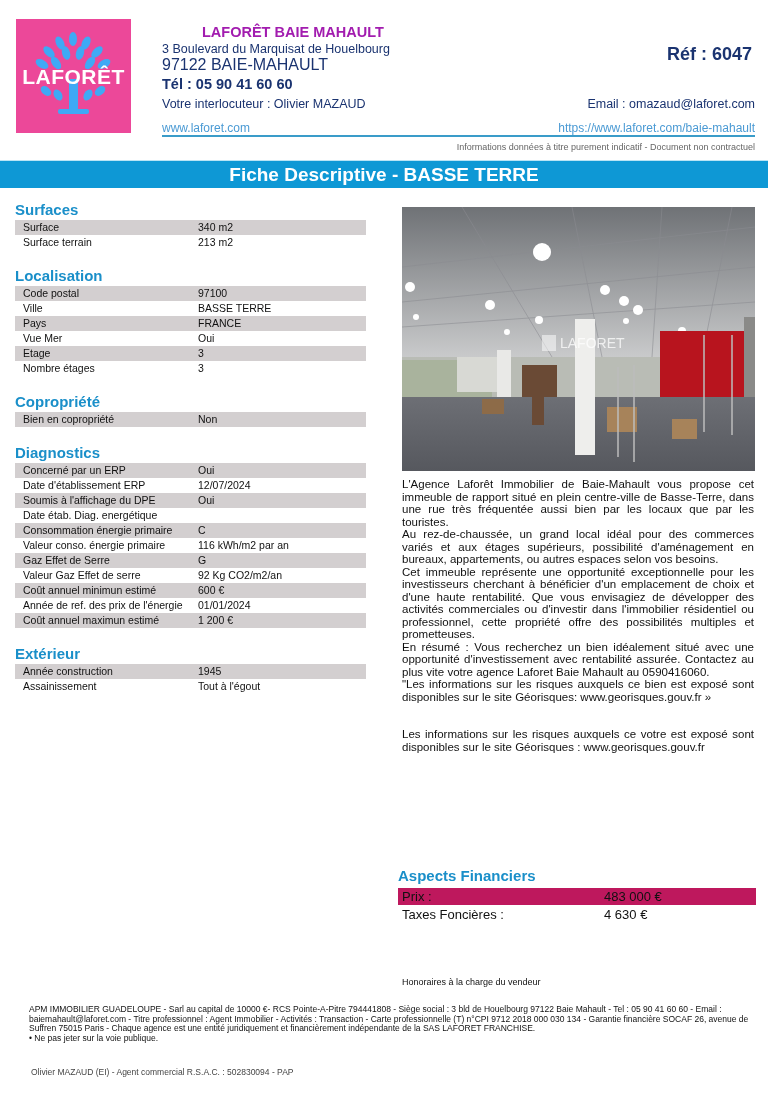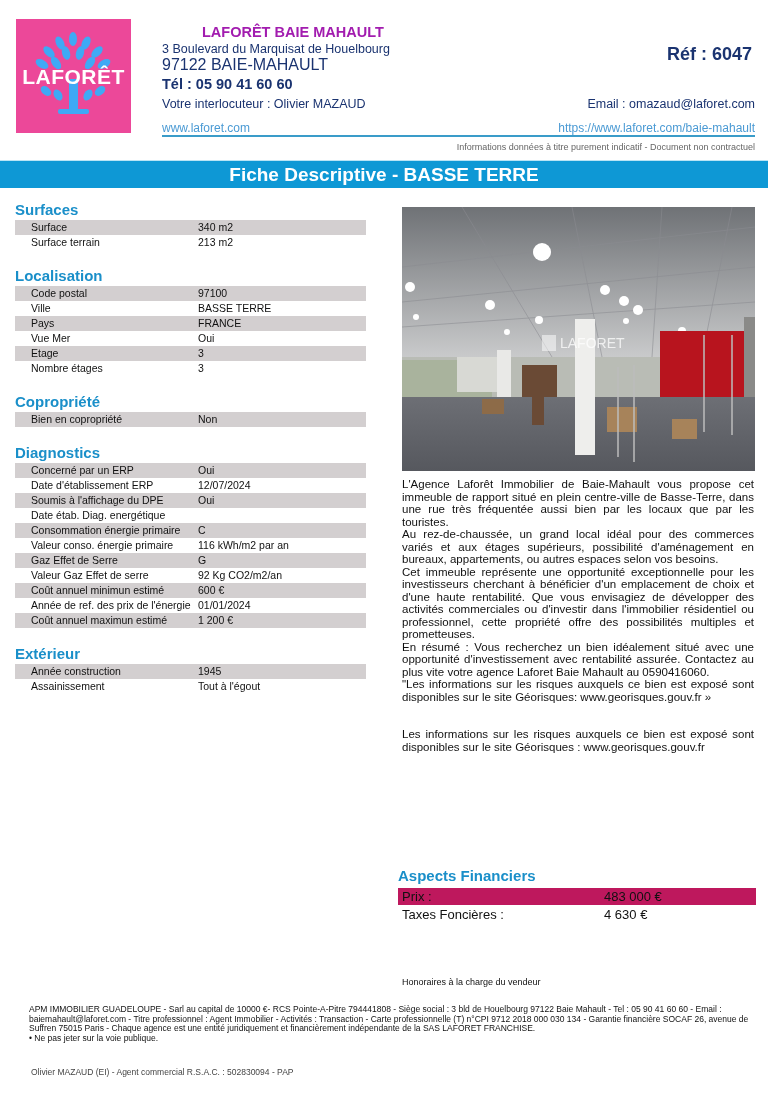--- a/index.html
+++ b/index.html
@@ -23,21 +23,21 @@
   .disclaimer { position: absolute; right: 13px; top: 142px; font-size: 9px; color: #666; }
 
   .banner { position: absolute; left: 0; top: 160px; width: 768px; height: 28px; background: #0e98d5; border-top: 1px solid #b9e4f5; }
   .banner-title { position: absolute; left: 0; right: 0; top: 3px; text-align: center; color: #fff; font-size: 19px; font-weight: bold; }
 
   .left { position: absolute; left: 15px; top: 200px; width: 351px; }
   .section-title { font-size: 15px; font-weight: bold; color: #1a8fc9; height: 20px; line-height: 20px; margin-top: 0; }
   .section { margin-bottom: 16px; }
   .row { display: flex; height: 15px; line-height: 15px; font-size: 10.5px; color: #111; }
   .row.shaded { background: #d3cfd0; }
-  .row .k { width: 179px; padding-left: 16px; }
+  .row .k { width: 179px; padding-left: 8px; }
   .row .v { flex: 1; padding-left: 4px; }
 
   .photo { position: absolute; left: 402px; top: 207px; width: 353px; height: 264px; overflow: hidden; background: #22c55e; }
   .photo svg { display: block; }
 
   .desc { position: absolute; left: 402px; top: 478px; width: 352px; font-size: 11.5px; line-height: 12.5px; color: #111; text-align: justify; }
   .desc p { margin: 0; }
   .desc .gap { height: 25px; }
 
   .fin-title { position: absolute; left: 398px; top: 867px; font-size: 15px; font-weight: bold; color: #1a8fc9; }
@@ -266,21 +266,21 @@
   </svg>
 </div>
 
 <div class="desc">
   <p>L'Agence Laforêt Immobilier de  Baie-Mahault vous propose cet immeuble de rapport situé en plein centre-ville de Basse-Terre, dans une rue très fréquentée aussi bien par les locaux que par les touristes.</p>
   <p>Au rez-de-chaussée, un grand local idéal pour des commerces variés et aux étages supérieurs, possibilité d'aménagement en bureaux, appartements, ou autres espaces selon vos besoins.</p>
   <p>Cet immeuble représente une opportunité exceptionnelle pour les investisseurs cherchant à bénéficier d'un emplacement de choix et d'une haute rentabilité. Que vous envisagiez de développer des activités commerciales ou d'investir dans l'immobilier résidentiel ou professionnel, cette propriété offre des possibilités multiples et prometteuses.</p>
   <p>En résumé : Vous recherchez un bien idéalement situé avec une opportunité d'investissement avec rentabilité assurée. Contactez au plus vite votre agence Laforet Baie Mahault au 0590416060.</p>
   <p>"Les informations sur les risques auxquels ce bien est exposé sont disponibles sur le site Géorisques: www.georisques.gouv.fr »</p>
   <div class="gap"></div>
-  <p>Les informations sur les risques auxquels ce bien est exposé sont disponibles sur le site Géorisques : www.georisques.gouv.fr</p>
+  <p>Les informations sur les risques auxquels ce votre est exposé sont disponibles sur le site Géorisques : www.georisques.gouv.fr</p>
 </div>
 
 <div class="fin-title">Aspects Financiers</div>
 <div class="fin-table">
   <div class="fin-row shaded">
       <span class="k">Prix :</span>
       <span class="v">483 000 €</span>
     </div>
   <div class="fin-row">
       <span class="k">Taxes Foncières :</span>

